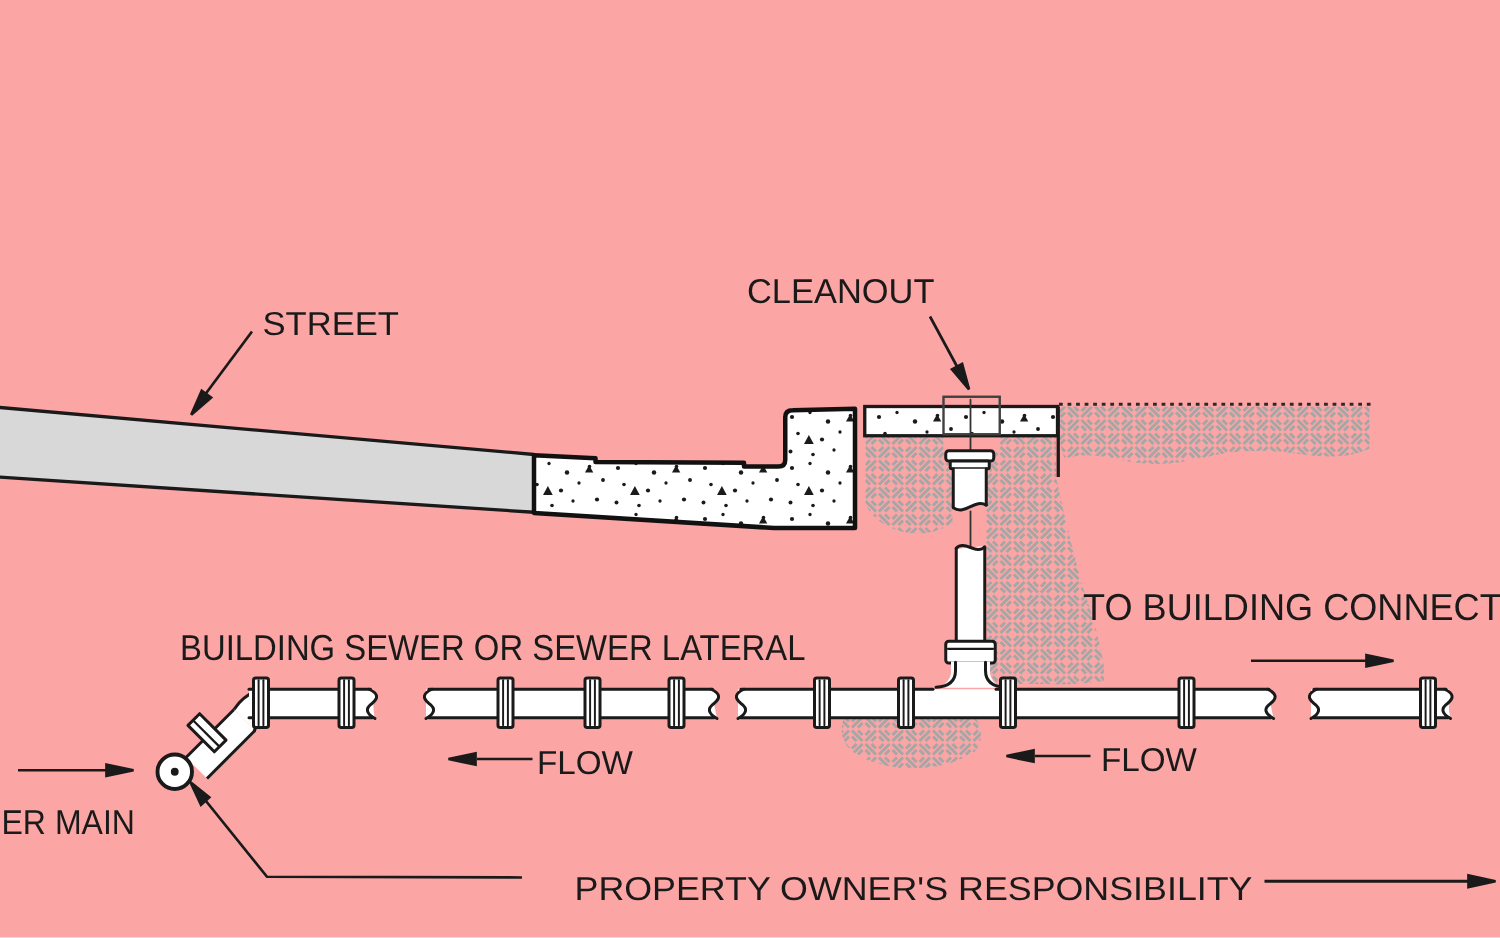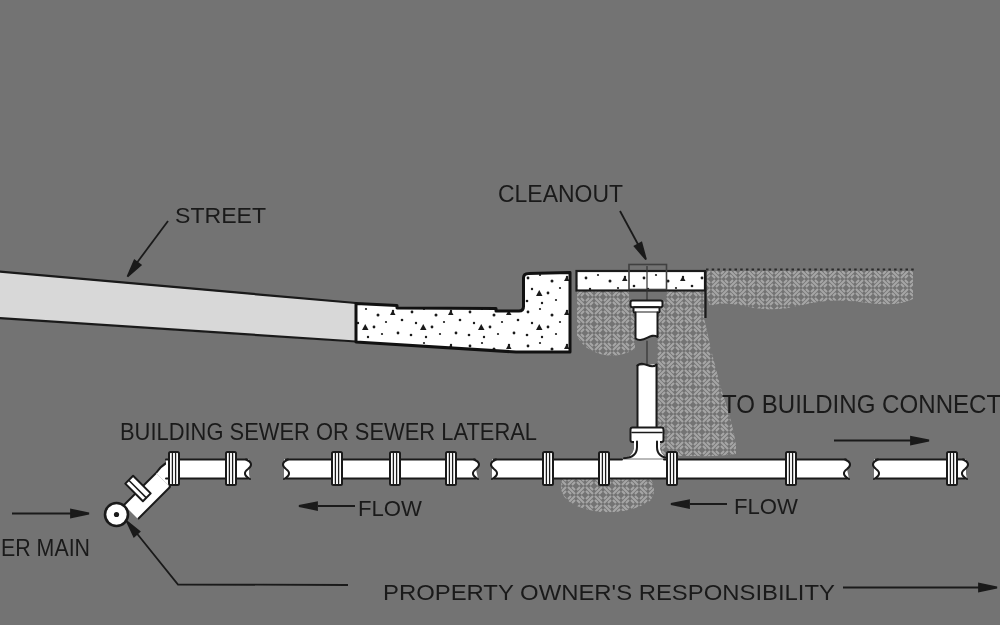--- a/index.html
+++ b/index.html
@@ -1,16 +1,16 @@
 <!DOCTYPE html>
 <html><head>
 <meta charset="utf-8">
 <style>
   html,body{margin:0;padding:0;background:#ffffff;}
-  .page{width:1000px;height:625px;position:relative;background:#737373;overflow:hidden;
+  .page{width:1000px;height:625px;position:relative;background:#fca5a5;overflow:hidden;
         font-family:"Liberation Sans", sans-serif;}
   svg{display:block;}
   text{fill:#1a1a1a;font-family:"Liberation Sans", sans-serif;}
 </style>
 </head>
 <body>
 
 <div class="page">
 <svg width="1000" height="625" viewBox="0 0 1000 625">
   <defs>

